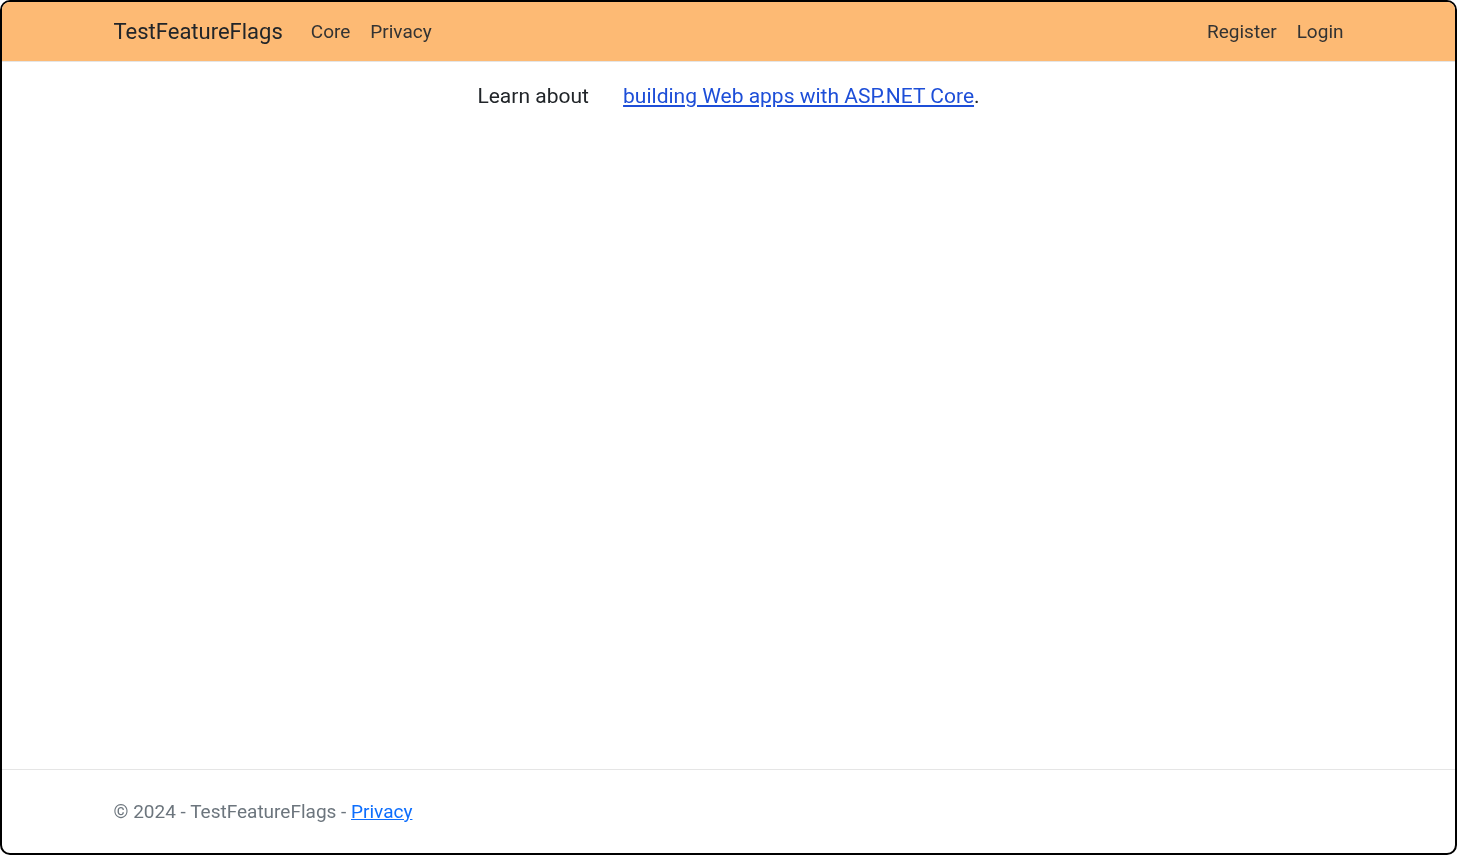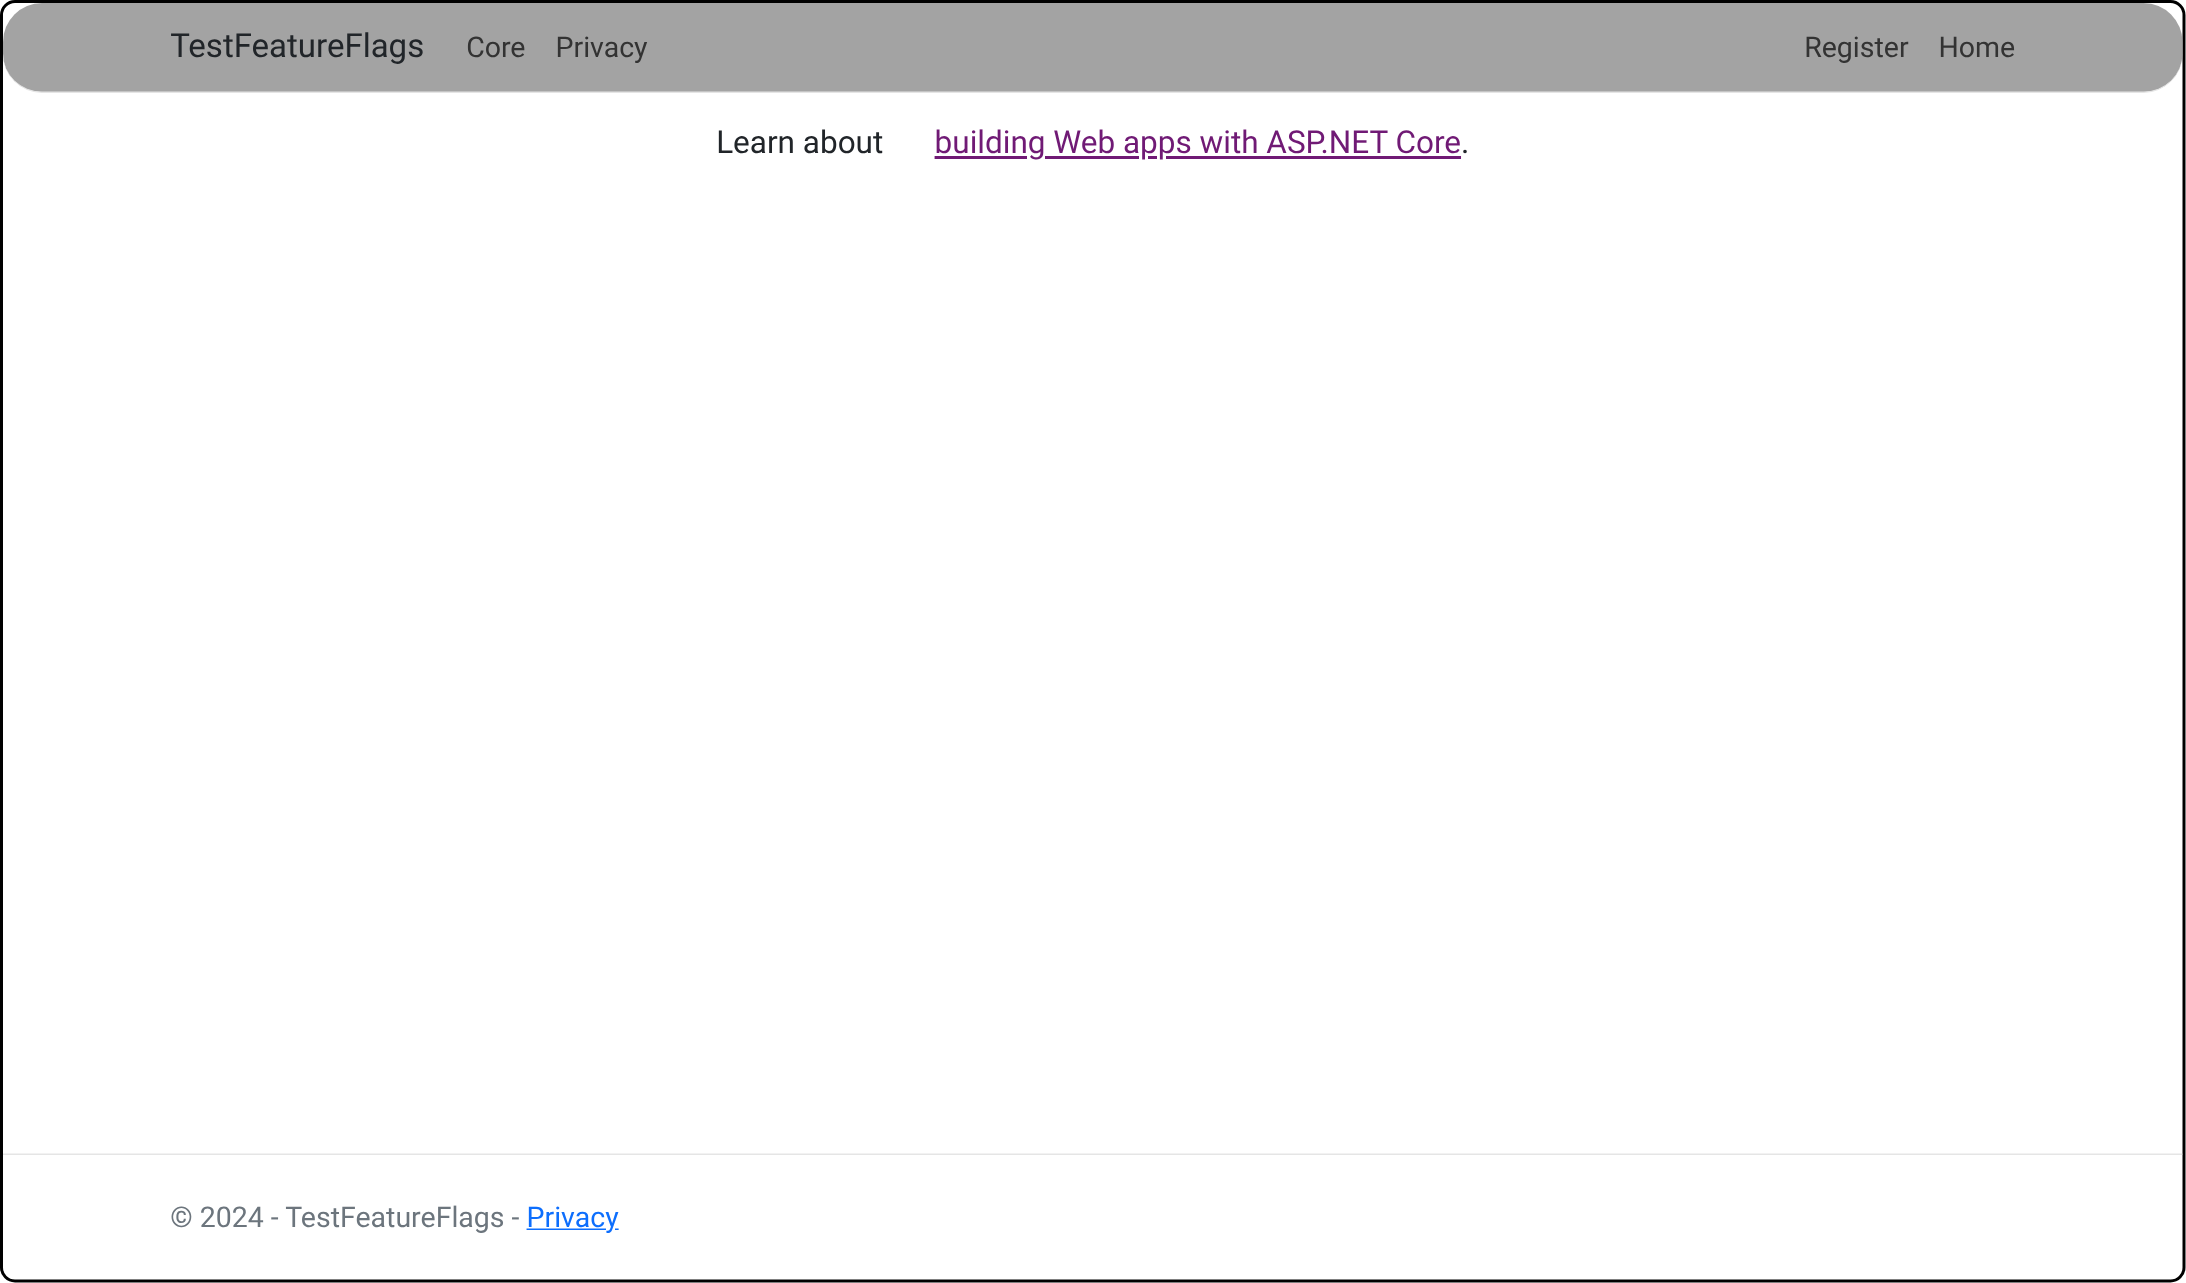--- a/index.html
+++ b/index.html
@@ -18,24 +18,23 @@
     body {
       display: flex;
       flex-direction: column;
       min-height: 100vh;
       border: 2px solid #000000;
       border-radius: 10px;
       overflow: hidden;
     }
     
     header {
-      background-color: #a3a3a3;
+      background-color: #fdba74;
       border-bottom: 1px solid #e5e5e5;
       padding: 0;
-      border-radius: 26px;
     }
     
     .navbar {
       display: flex;
       justify-content: space-between;
       align-items: center;
       padding: 14px 0;
       max-width: 1320px;
       margin: 0 auto;
       width: 100%;
@@ -86,21 +85,21 @@
       line-height: 1.2;
     }
     
     .lead-text {
       font-size: 21px;
       color: #212529;
       font-weight: 400;
     }
     
     .inline-link {
-      color: #701a75;
+      color: #1d4ed8;
       text-decoration: underline;
       padding-left: 29px;
     }
     
     footer {
       border-top: 1px solid #e5e5e5;
       padding: 18px 0;
     }
     
     .footer-container {
@@ -122,21 +121,21 @@
 
 <header>
   <nav class="navbar">
     <div class="navbar-left">
       <a class="navbar-brand" href="#">TestFeatureFlags</a>
       <a class="nav-link" href="#">Core</a>
       <a class="nav-link" href="#">Privacy</a>
     </div>
     <div class="navbar-right">
       <a class="nav-link" href="#">Register</a>
-      <a class="nav-link" href="#">Home</a>
+      <a class="nav-link" href="#">Login</a>
     </div>
   </nav>
 </header>
 
 <main>
   <div class="content-container">
     <p class="lead-text">
       <span>Learn about </span><a href="#" class="inline-link">building Web apps with ASP.NET Core</a><span>.</span>
     </p>
   </div>

